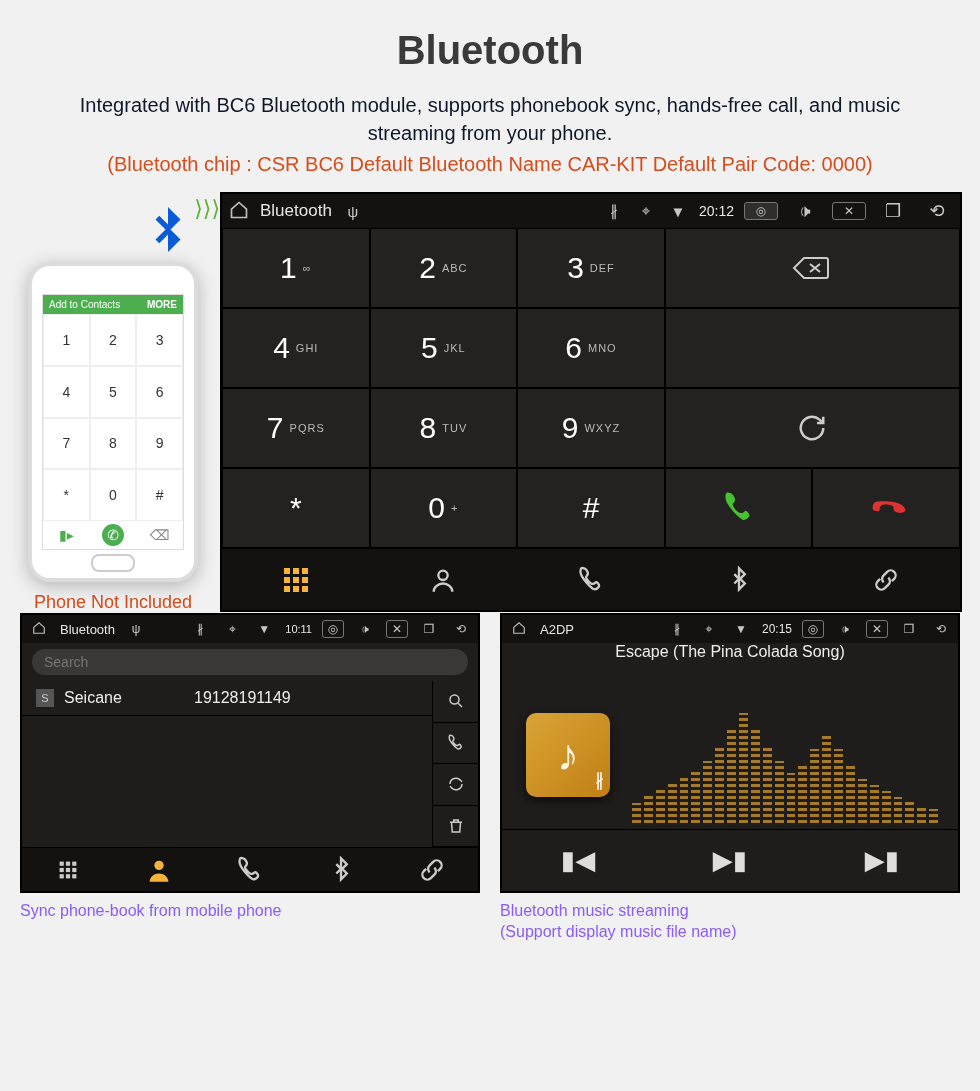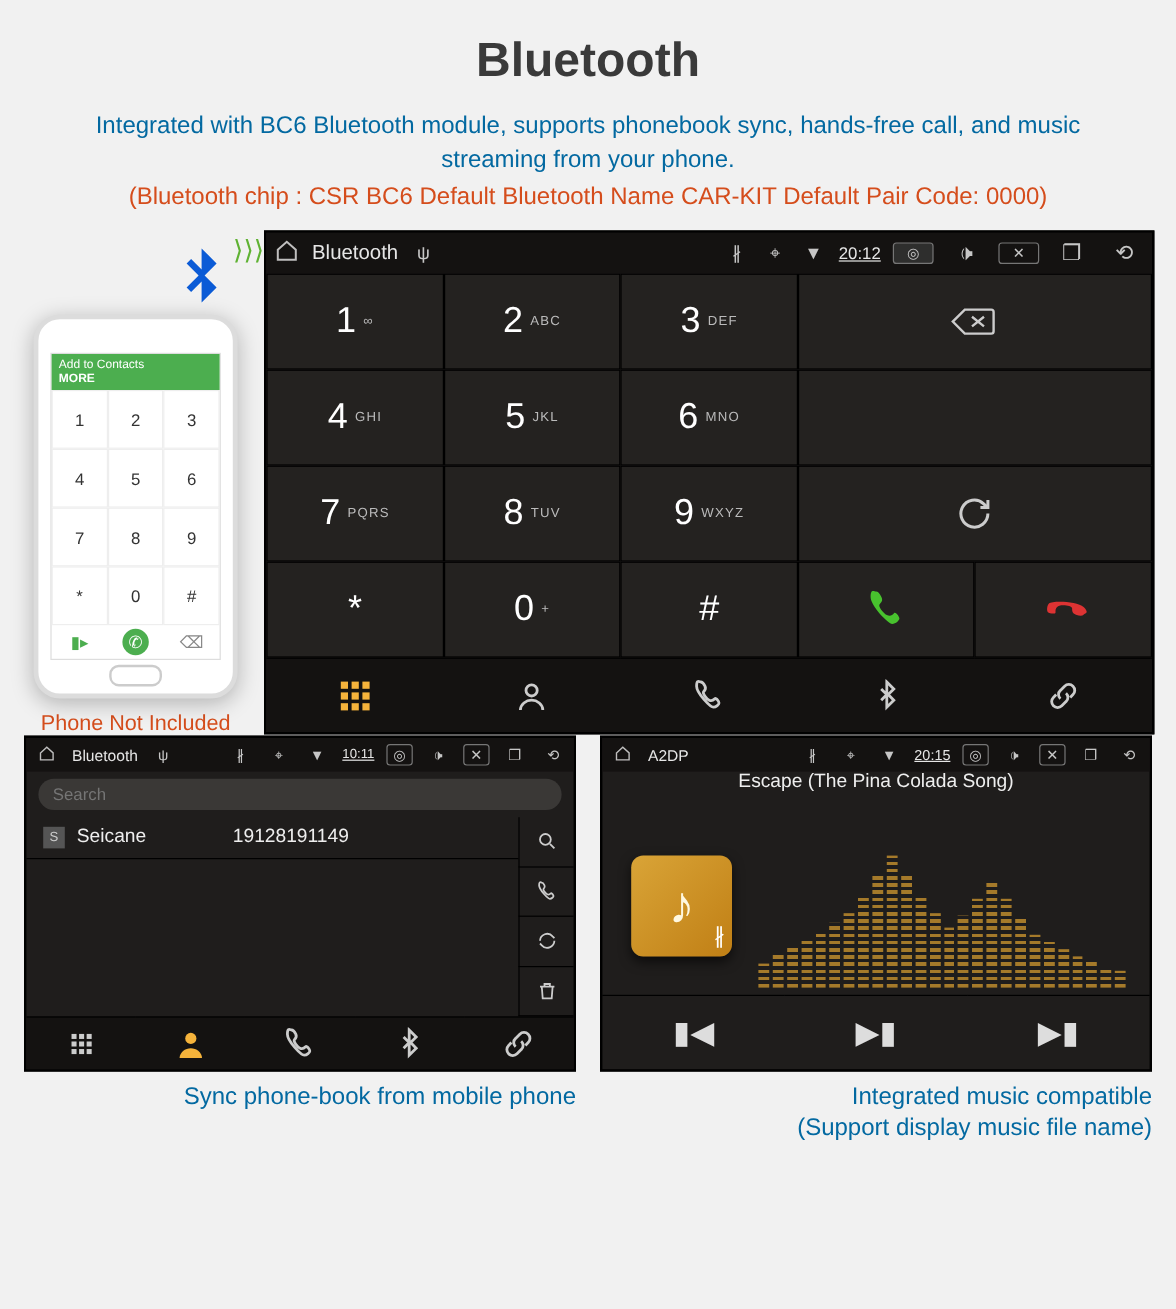--- a/index.html
+++ b/index.html
@@ -14,21 +14,21 @@
   .page-title {
     text-align: center;
     font-size: 40px;
     font-weight: 700;
     color: #3a3a3a;
     padding-top: 28px;
   }
   .page-subtitle {
     text-align: center;
     font-size: 20px;
-    color: #0369a1;
+    color: #0f172a;
     max-width: 870px;
     margin: 18px auto 6px;
     line-height: 1.4;
   }
   .page-specs {
     text-align: center;
     font-size: 20px;
     color: #d54d1c;
     margin-bottom: 16px;
   }
@@ -63,21 +63,21 @@
   .phone-shell::after { 
     content: ""; position: absolute; bottom: 6px; left: 50%; transform: translateX(-50%);
     width: 40px; height: 14px; border: 2px solid #ccc; border-radius: 8px;
   }
   .phone-screen {
     width: 100%; height: 100%;
     border: 1px solid #ddd; background: #fff;
     display: flex; flex-direction: column;
     font-size: 10px;
   }
-  .phone-bar { background: #4cae4f; color: #fff; padding: 4px 6px; display:flex; justify-content:space-between;flex-direction:column; }
+  .phone-bar { background: #4cae4f; color: #fff; padding: 4px 6px; display:flex; justify-content:space-between; }
   .phone-bar span:last-child { font-weight: bold; }
   .phone-digits { flex: 1; display: grid; grid-template-columns: repeat(3,1fr); }
   .phone-digits div { border: .5px solid #eee; display:flex; align-items:center; justify-content:center; font-size:14px; color:#333;}
   .phone-actions { display:flex; height:28px; }
   .phone-actions div { flex:1; display:flex; align-items:center; justify-content:center; font-size:14px;}
   .phone-call { background:#4cae4f; color:#fff; border-radius:50%; width:22px; height:22px; display:flex;align-items:center;justify-content:center;}
   .phone-caption { text-align:center; color:#d54d1c; font-size:18px; margin-top:10px;}
 
   
   .screenshot {
@@ -93,21 +93,21 @@
     display:flex; align-items:center;
     padding: 0 6px;
     font-size: 15px;
     gap: 10px;
   }
   .statusbar .spacer { flex:1; }
   .statusbar .title { font-size:17px; font-weight:500; }
   .statusbar .ic { width:22px; text-align:center; opacity:.85; }
   .statusbar .ic.big { width:34px; font-size:18px; }
   .statusbar .ic.box { border:1px solid #888; border-radius:3px; padding:1px 4px; font-size:12px; }
-  .statusbar .time { font-size:14px;text-decoration:underline; }
+  .statusbar .time { font-size:14px; }
 
   
   .dialer-shot { flex:1; height: 420px; }
   .dialer-body { flex:1; display:flex; }
   .keypad { flex: 0 0 60%; display:grid; grid-template-columns:repeat(3,1fr); grid-template-rows:repeat(4,1fr); }
   .key {
     border: 1px solid #000;
     background: #242220;
     display:flex; align-items:center; justify-content:center;
     gap: 6px;
@@ -174,21 +174,21 @@
   .album .bt-mini { position:absolute; right:6px; bottom:6px; font-size:18px; color:#fff; }
   .equalizer {
     position:absolute; left:130px; right:20px; top:70px; height:110px;
     display:flex; align-items:flex-end; gap:3px;
   }
   .equalizer div { flex:1; background:repeating-linear-gradient(to top,#a57a2a 0 3px,transparent 3px 6px); }
   .music-controls { height:62px; display:flex; }
   .music-controls .mc { flex:1; display:flex; align-items:center;justify-content:center; color:#ddd; border-top:1px solid #000;}
   .music-controls .mc .tri { font-size:26px; }
 
-  .caption-multi { text-align:right; font-size:20px; color:#0369a1; margin-top:8px; line-height:1.3;}
+  .caption-multi { text-align:left; font-size:16px; color:#8b5cf6; margin-top:8px; line-height:1.3;}
 
   
   .phone-svg { fill:currentColor; }
 
 </style>
 </head>
 <body>
 
 <h1 class="page-title">Bluetooth</h1>
 <p class="page-subtitle">Integrated with BC6 Bluetooth module, supports phonebook sync, hands-free call, and music streaming from your phone.</p>
@@ -531,18 +531,18 @@
           </div>
         <div class="mc">
             <span class="tri">▶▮</span>
           </div>
         <div class="mc">
             <span class="tri">▶▮</span>
           </div>
       </div>
     </div>
     <div class="caption-multi">
-      <div>Integrated music compatible</div>
+      <div>Bluetooth music streaming</div>
       <div>(Support display music file name)</div>
     </div>
   </div>
 
 </div>
 
 </body></html>

